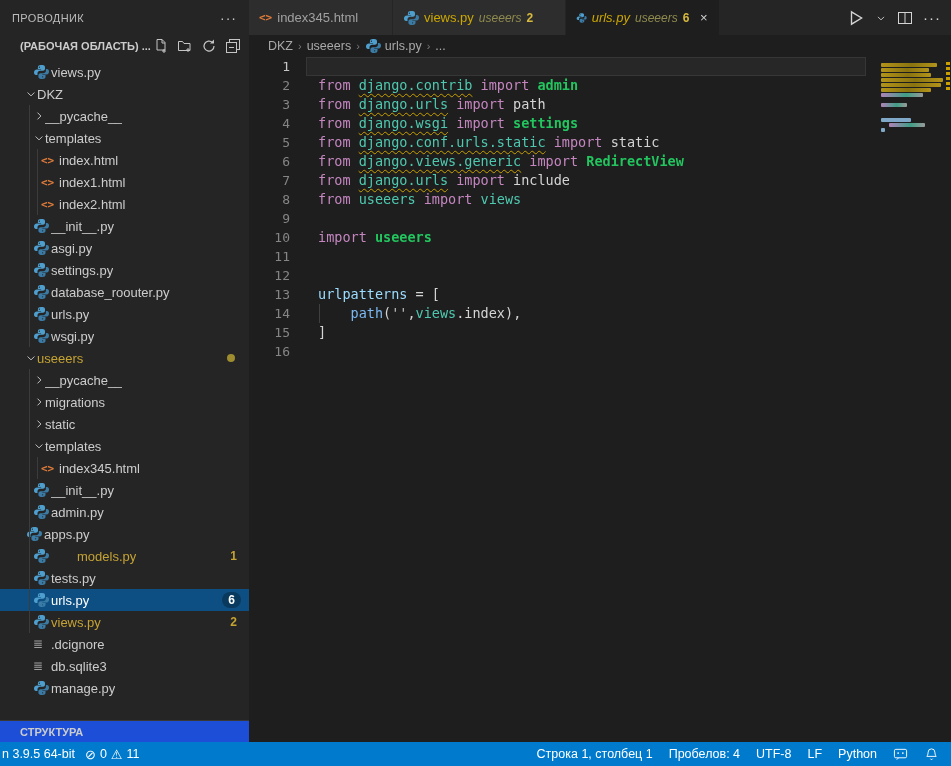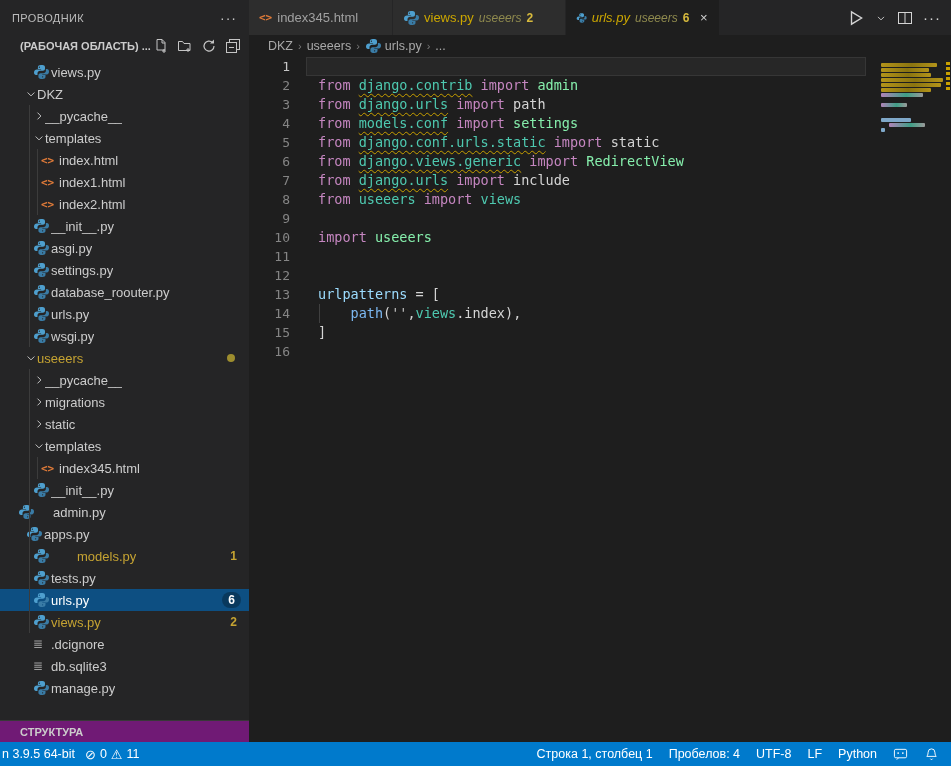--- a/index.html
+++ b/index.html
@@ -25,21 +25,21 @@
   .row .ficon { width:18px; flex:0 0 18px; display:flex; align-items:center; }
   .row .lbl { overflow:hidden; text-overflow:ellipsis; }
   .row.sel { background:#0d4f82; color:#ffffff; }
   .row .spacer { flex:1; }
   .badge-num { font-weight:bold; color:#c5a332; padding-right:12px; font-size:12px; }
   .row.sel .badge-num { color:#ffffff; background:rgba(0,0,0,.28); border-radius:9px; padding:0 6px; margin-right:8px; height:16px; line-height:16px; }
   .dotbadge { width:8px; height:8px; border-radius:50%; background:#9d8d2e; margin-right:14px; }
   .ylw { color:#c5a332; }
   .guide { position:absolute; width:1px; background:#3c3c3c; }
   #sb-outline { position:absolute; left:0; bottom:0; width:249px; height:22px; border-top:1px solid #383838;
-    display:flex; align-items:center; padding-left:4px; background:#701a75; cursor:pointer; }
+    display:flex; align-items:center; padding-left:4px; background:#1d4ed8; cursor:pointer; }
   #sb-outline .chev { width:16px; color:#c5c5c5; }
   #sb-outline-label { font-size:11px; font-weight:bold; color:#cccccc; }
   .htmlglyph { font-family:"DejaVu Sans Mono", monospace; font-size:11px; font-weight:bold; color:#e07b39; }
   .listglyph { color:#9e9e9e; font-size:12px; }
   
   #tabbar { position:absolute; left:249px; top:0; right:0; height:35px; background:#252526; display:flex; }
   .tab { height:35px; display:flex; align-items:center; gap:5px; padding:0 10px; background:#2d2d2d;
     border-right:1px solid #252526; font-size:13px; color:#a0a0a0; cursor:pointer; white-space:nowrap; overflow:hidden; }
   .tab.active { background:#1e1e1e; }
   .tab .fname.mod { color:#cca700; }
@@ -56,21 +56,21 @@
   #breadcrumb .bc-item { display:flex; align-items:center; gap:4px; cursor:pointer; }
   
   #editor { position:absolute; left:249px; top:56px; right:0; bottom:24px; background:#1e1e1e; overflow:hidden; }
   #code { position:absolute; left:0; top:1px; right:0; font-family:"DejaVu Sans Mono", monospace; font-size:13.5px; }
   .code-line { height:19px; line-height:19px; display:flex; }
   .code-line .ln { width:41px; flex:0 0 41px; text-align:right; color:#858585; font-size:13px; }
   .code-line.current .ln { color:#c6c6c6; }
   .code-line .ltext { padding-left:28px; white-space:pre; }
   .cl-box { position:absolute; left:57px; width:560px; height:19px; top:1px;
     background:rgba(255,255,255,.045); box-shadow:inset 0 0 0 1px rgba(255,255,255,.07); pointer-events:none; }
-  .tk-kw { color:#C586C0; } .tk-mod { color:#4EC9B0; } .tk-dim { color:#86efac; }
+  .tk-kw { color:#C586C0; } .tk-mod { color:#4EC9B0; } .tk-dim { color:#22c55e;font-weight:bold; }
   .tk-pl { color:#d4d4d4; } .tk-var { color:#9CDCFE; } .tk-fn { color:#7CB8F2; } .tk-str { color:#c0c0c0; }
   .wavy { text-decoration:underline; text-decoration-style:wavy; text-decoration-color:#c8a000; text-decoration-thickness:1px; text-underline-offset:3px; }
   .ind-guide { position:absolute; width:1px; background:#404040; pointer-events:none; }
   
   #minimap { position:absolute; right:6px; top:0; width:66px; height:120px; background:#1e1e1e; cursor:pointer; }
   .mm-row { position:absolute; left:2px; height:4px; border-radius:1px; }
   #ruler { position:absolute; right:0; top:0; width:6px; bottom:0; }
   .ruler-mark { position:absolute; left:1px; width:4px; height:3px; background:#c8a000; }
   
   #statusbar { position:absolute; left:0; bottom:0; width:951px; height:24px; background:#007acc; color:#ffffff;
@@ -298,21 +298,21 @@
         <div class="row" style="padding-left: 33px;">
           <span class="ficon">
             <svg width="16" height="16" viewBox="0 0 16 16">
               <path fill="#4e9fce" d="M7.9 1c-1.8 0-3 .8-3 2.2V5h3.2v.6H3.9C2.3 5.6 1 6.7 1 8.5 1 9.9 1.7 11 3.1 11h1.4V9.2c0-1.4 1.2-2.4 2.6-2.4h2.8c1.2 0 2.1-.9 2.1-2V3.2C12 1.9 10.8 1 9.5 1H7.9zM6.4 2.5a.65.65 0 110 1.3.65.65 0 010-1.3z"></path>
               <path fill="#3a7ca6" d="M12.9 5v1.8c0 1.4-1.2 2.5-2.6 2.5H7.5c-1.2 0-2.1 1-2.1 2.1v1.4C5.4 14.1 6.6 15 7.9 15h1.6c1.8 0 3-.8 3-2.2V11H9.3v-.6h4.4c1.6 0 2.3-1.2 2.3-2.9 0-1.4-.7-2.5-2.1-2.5h-1zM9.6 12.2a.65.65 0 110 1.3.65.65 0 010-1.3z"></path>
             </svg>
           </span>
           <span class="lbl">__init__.py</span>
           <span class="spacer"></span>
         </div>
-        <div class="row" style="padding-left: 18px; gap: 17px;">
+        <div class="row" style="padding-left: 33px;">
           <span class="ficon">
             <svg width="16" height="16" viewBox="0 0 16 16">
               <path fill="#4e9fce" d="M7.9 1c-1.8 0-3 .8-3 2.2V5h3.2v.6H3.9C2.3 5.6 1 6.7 1 8.5 1 9.9 1.7 11 3.1 11h1.4V9.2c0-1.4 1.2-2.4 2.6-2.4h2.8c1.2 0 2.1-.9 2.1-2V3.2C12 1.9 10.8 1 9.5 1H7.9zM6.4 2.5a.65.65 0 110 1.3.65.65 0 010-1.3z"></path>
               <path fill="#3a7ca6" d="M12.9 5v1.8c0 1.4-1.2 2.5-2.6 2.5H7.5c-1.2 0-2.1 1-2.1 2.1v1.4C5.4 14.1 6.6 15 7.9 15h1.6c1.8 0 3-.8 3-2.2V11H9.3v-.6h4.4c1.6 0 2.3-1.2 2.3-2.9 0-1.4-.7-2.5-2.1-2.5h-1zM9.6 12.2a.65.65 0 110 1.3.65.65 0 010-1.3z"></path>
             </svg>
           </span>
           <span class="lbl">admin.py</span>
           <span class="spacer"></span>
         </div>
         <div class="row" style="padding-left: 26px;">
@@ -482,21 +482,21 @@
         <div class="code-line">
           <span class="ln">2</span>
           <span class="ltext"><span class="tk-kw">from </span><span class="tk-mod wavy">django.contrib</span><span class="tk-pl"> </span><span class="tk-kw">import</span><span class="tk-dim"> admin</span></span>
         </div>
         <div class="code-line">
           <span class="ln">3</span>
           <span class="ltext"><span class="tk-kw">from </span><span class="tk-mod wavy">django.urls</span><span class="tk-pl"> </span><span class="tk-kw">import</span><span class="tk-pl"> path</span></span>
         </div>
         <div class="code-line">
           <span class="ln">4</span>
-          <span class="ltext"><span class="tk-kw">from </span><span class="tk-mod wavy">models.conf</span><span class="tk-pl"> </span><span class="tk-kw">import</span><span class="tk-dim"> settings</span></span>
+          <span class="ltext"><span class="tk-kw">from </span><span class="tk-mod wavy">django.wsgi</span><span class="tk-pl"> </span><span class="tk-kw">import</span><span class="tk-dim"> settings</span></span>
         </div>
         <div class="code-line">
           <span class="ln">5</span>
           <span class="ltext"><span class="tk-kw">from </span><span class="tk-mod wavy">django.conf.urls.static</span><span class="tk-pl"> </span><span class="tk-kw">import</span><span class="tk-pl"> static</span></span>
         </div>
         <div class="code-line">
           <span class="ln">6</span>
           <span class="ltext"><span class="tk-kw">from </span><span class="tk-mod wavy">django.views.generic</span><span class="tk-pl"> </span><span class="tk-kw">import</span><span class="tk-dim"> RedirectView</span></span>
         </div>
         <div class="code-line">

